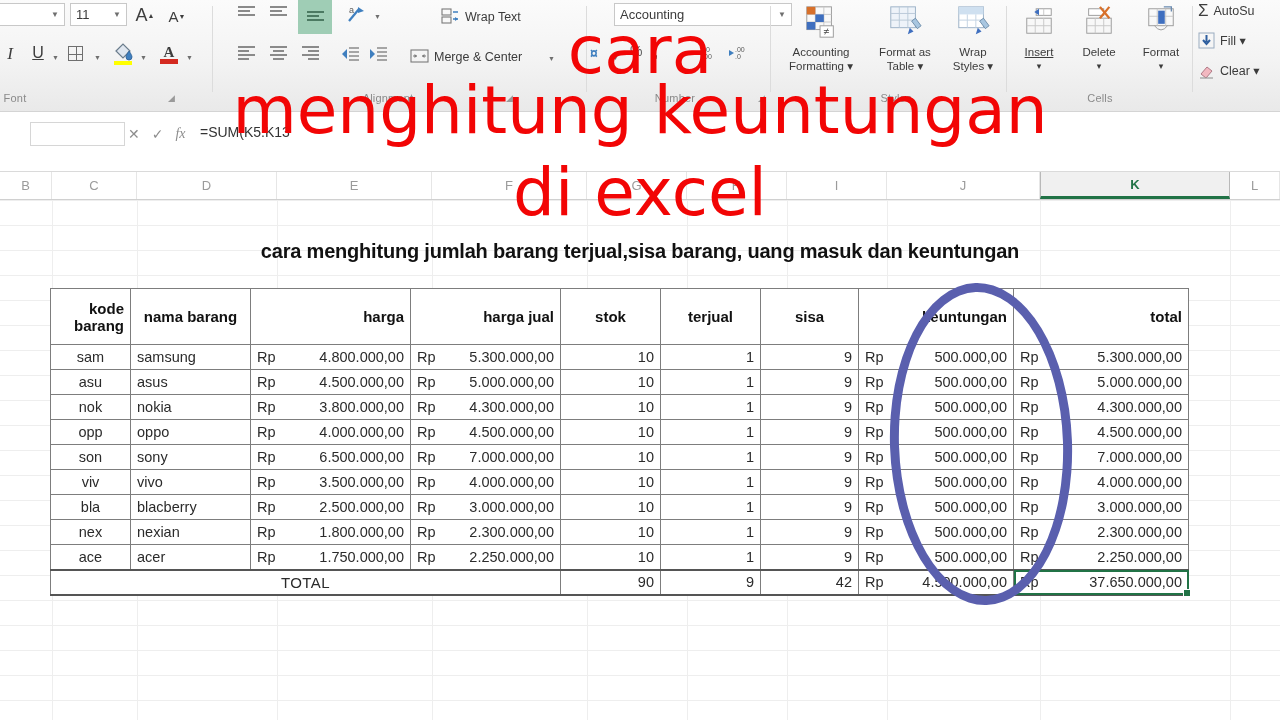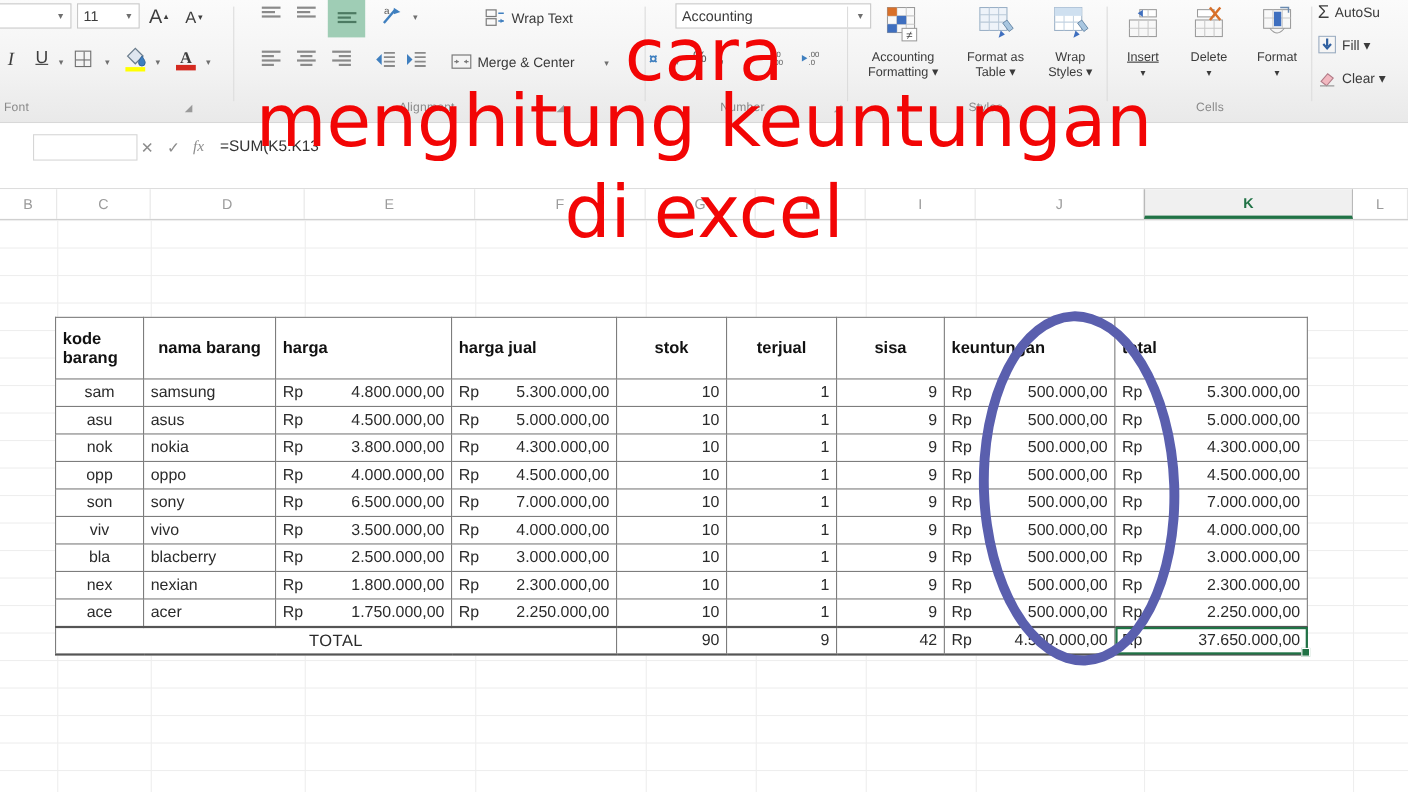--- a/index.html
+++ b/index.html
@@ -106,21 +106,21 @@
   table.grid {
     position:absolute; left:50px; top:288px;
     border-collapse:collapse; background:#fff;
     font-size:14.5px; color:#2b2b2b;
   }
   table.grid td, table.grid th {
     border:1px solid #7d7d7d; padding:0 6px; height:25px;
     font-weight:normal; white-space:nowrap;
   }
   table.grid thead th {
-    height:56px; font-weight:bold; font-size:15px; text-align:left; color:#111;
+    height:56px; font-weight:bold; font-size:15px; text-align:right; color:#111;
   }
   .c-kode   { width:80px;  text-align:center; }
   .c-nama   { width:120px; text-align:left; }
   .c-harga  { width:160px; }
   .c-hjual  { width:150px; }
   .c-stok   { width:100px; text-align:right; }
   .c-terjual{ width:100px; text-align:right; }
   .c-sisa   { width:98px;  text-align:right; }
   .c-keun   { width:155px; }
   .c-total  { width:175px; }
@@ -498,20 +498,21 @@
       <div class="hline" style="top: 325px;"></div>
       <div class="hline" style="top: 350px;"></div>
       <div class="hline" style="top: 375px;"></div>
       <div class="hline" style="top: 400px;"></div>
       <div class="hline" style="top: 425px;"></div>
       <div class="hline" style="top: 450px;"></div>
       <div class="hline" style="top: 475px;"></div>
       <div class="hline" style="top: 500px;"></div>
     </div>
 
+  <div class="tbl-title">cara menghitung jumlah barang terjual,sisa barang,  uang masuk dan keuntungan</div>
 
   <table class="grid">
     <thead>
       <tr>
         <th class="c-kode">
           <div>kode</div>
           <div>barang</div>
         </th>
         <th class="c-nama" style="text-align:center">nama barang</th>
         <th class="c-harga">harga</th>

